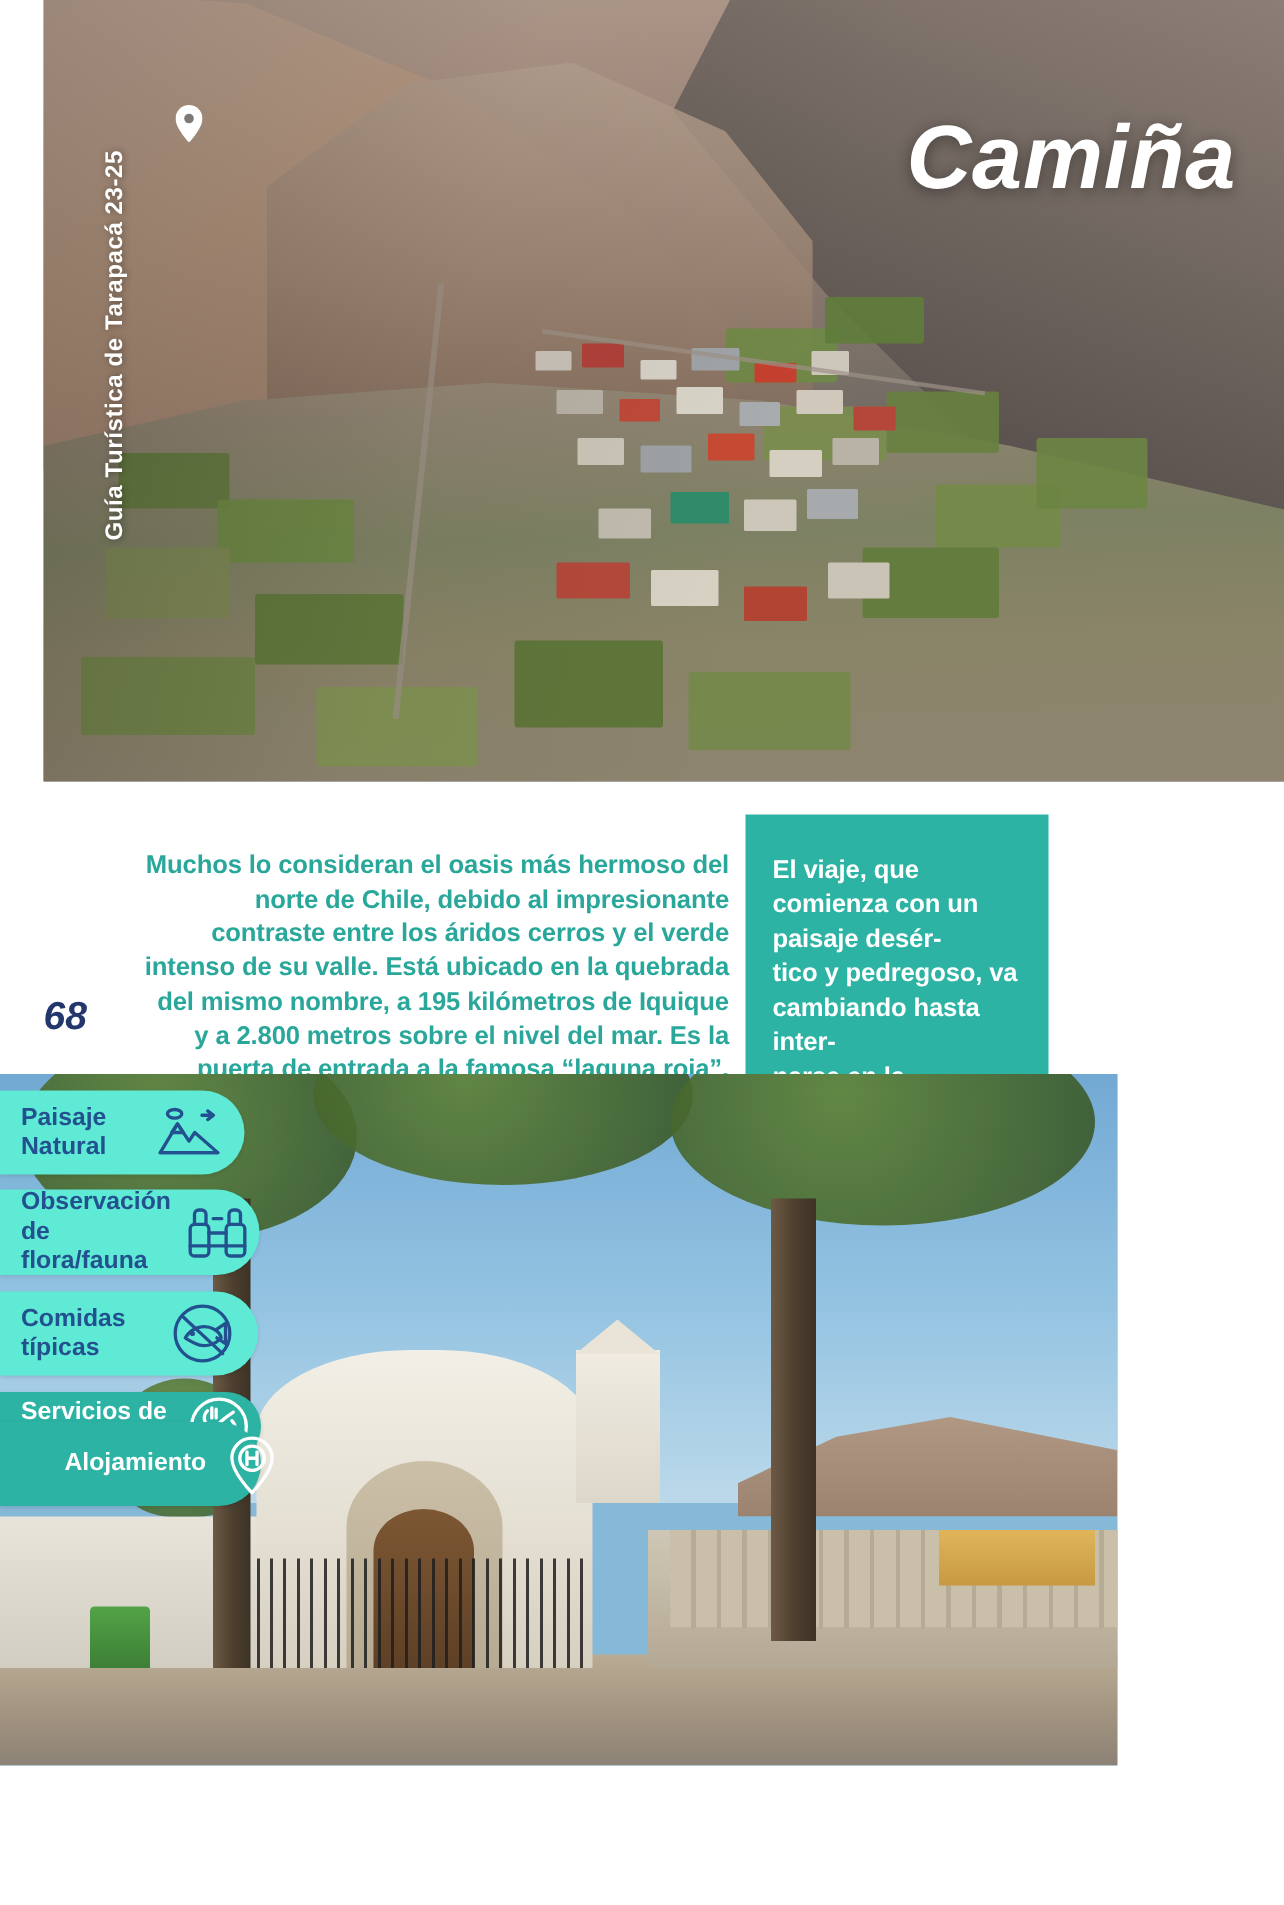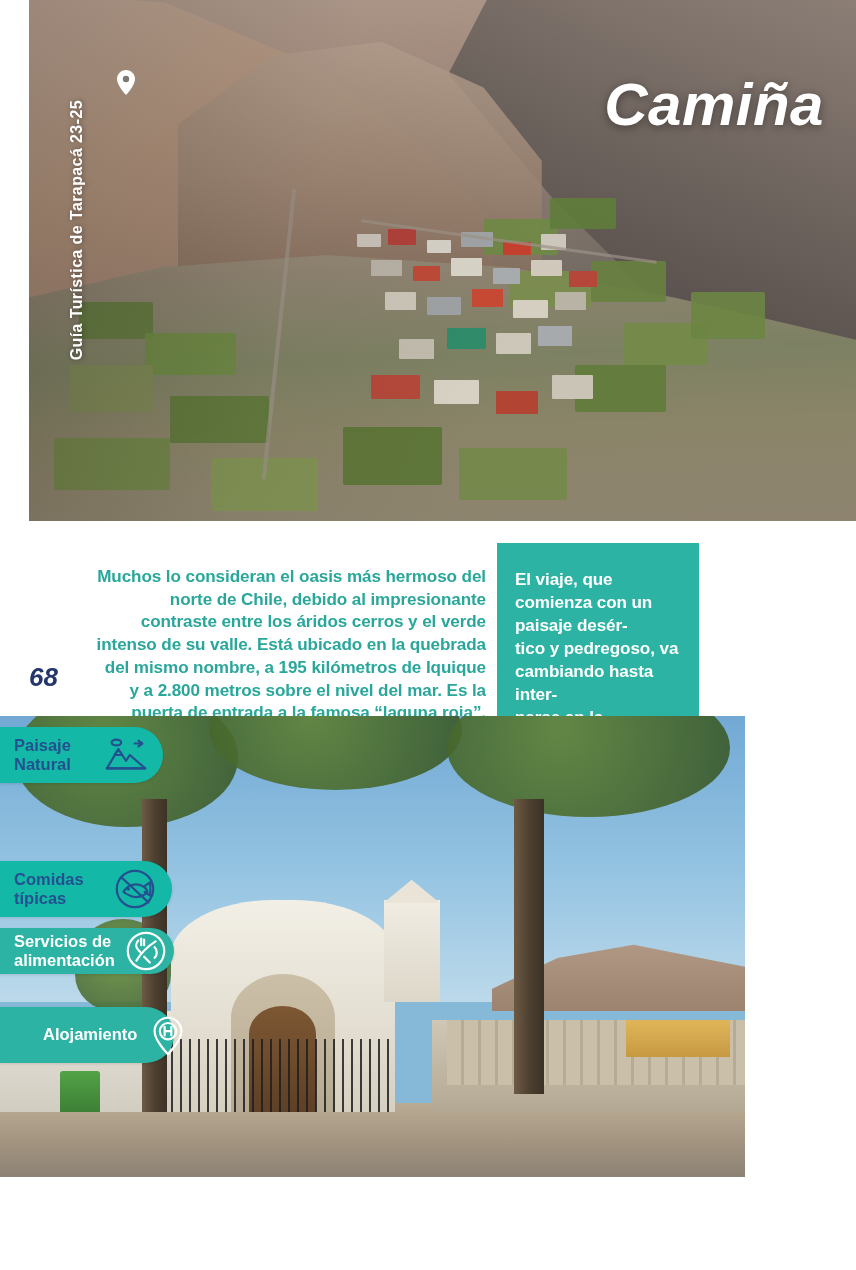--- a/index.html
+++ b/index.html
@@ -146,30 +146,30 @@
     clip-path: polygon(0 70%, 26% 28%, 56% 10%, 100% 40%, 100% 100%, 0 100%); }
 
   
   .pill {
     position:absolute; left:0; display:flex; align-items:center;
     border-radius: 0 40px 40px 0; padding: 0 14px 0 14px;
     box-shadow: 0 1px 3px rgba(0,0,0,.12);
   }
   .pill .pill-label { flex:1 1 auto; line-height:1.18; }
   .pill .pill-icon { flex:0 0 auto; width:46px; height:46px; display:block; margin-left:8px; }
-  .pill-white { background:#14b8a6; }
+  .pill-white { background:#5eead4; }
   .pill-white .pill-label { color:#23518f; font-size:16.5px; font-weight:600; }
   .pill-teal { background:#2cb3a3; }
   .pill-teal .pill-label { color:#ffffff; font-size:16.5px; font-weight:600; }
 
   .p1 { top:727px; width:163px; height:56px; }
   .p2 { top:793px; width:173px; height:57px; }
   .p3 { top:861px; width:172px; height:56px; }
   .p4 { top:928px; width:174px; height:46px; }
-  .p5 { top:1007px; width:174px; height:56px;padding-left:43px; }
+  .p5 { top:948px; width:174px; height:56px;padding-left:43px; }
   .p6 { top:1062px; width:175px; height:58px; }
 </style>
 </head>
 <body>
 
 <div class="page">
 
   <div class="hero">
     <div class="hero-layer">
       <div class="ridge-b"></div>
@@ -280,20 +280,35 @@
       <g fill="none" stroke="#23518f" stroke-width="2.3" stroke-linejoin="round" stroke-linecap="round">
         <path d="M4 38 L16 18 L24 30 L28 24 L44 38 Z"></path>
         <path d="M16 18 L20 24 L12 24 Z"></path>
         <ellipse cx="14" cy="11" rx="5" ry="3"></ellipse>
         <path d="M33 12 h8 M37 9 l4 3 l-4 3"></path>
         <path d="M4 38 H44"></path>
       </g>
     </svg>
   </div>
 
+  <div class="pill pill-white p2">
+    <span class="pill-label" style="white-space:pre-line;">Observación
+de flora/fauna</span>
+    <svg class="pill-icon" viewBox="0 0 48 48">
+      <g fill="none" stroke="#23518f" stroke-width="2.3" stroke-linejoin="round" stroke-linecap="round">
+        <rect x="5" y="18" width="13" height="22" rx="3"></rect>
+        <rect x="30" y="18" width="13" height="22" rx="3"></rect>
+        <path d="M18 24 h12 M18 33 h12"></path>
+        <path d="M8 18 V11 a3 3 0 0 1 3-3 h2 a3 3 0 0 1 3 3 v7"></path>
+        <path d="M32 18 V11 a3 3 0 0 1 3-3 h2 a3 3 0 0 1 3 3 v7"></path>
+        <path d="M5 33 h13 M30 33 h13"></path>
+        <path d="M21 14 h6"></path>
+      </g>
+    </svg>
+  </div>
 
   <div class="pill pill-white p3">
     <span class="pill-label" style="white-space:pre-line;">Comidas
 típicas</span>
     <svg class="pill-icon" viewBox="0 0 48 48">
       <g fill="none" stroke="#23518f" stroke-width="2.3" stroke-linejoin="round" stroke-linecap="round">
         <circle cx="24" cy="24" r="19"></circle>
         <path d="M12 27c4-7 13-10 20-6 3 1.6 4.6 4 5 6-4 5-12 7-18 4-3.5-1.6-6-2.8-7-4z"></path>
         <circle cx="17" cy="24" r="1.8" fill="#23518f" stroke="none"></circle>
         <path d="M34 21 l6-4 v14 l-6-4"></path>

